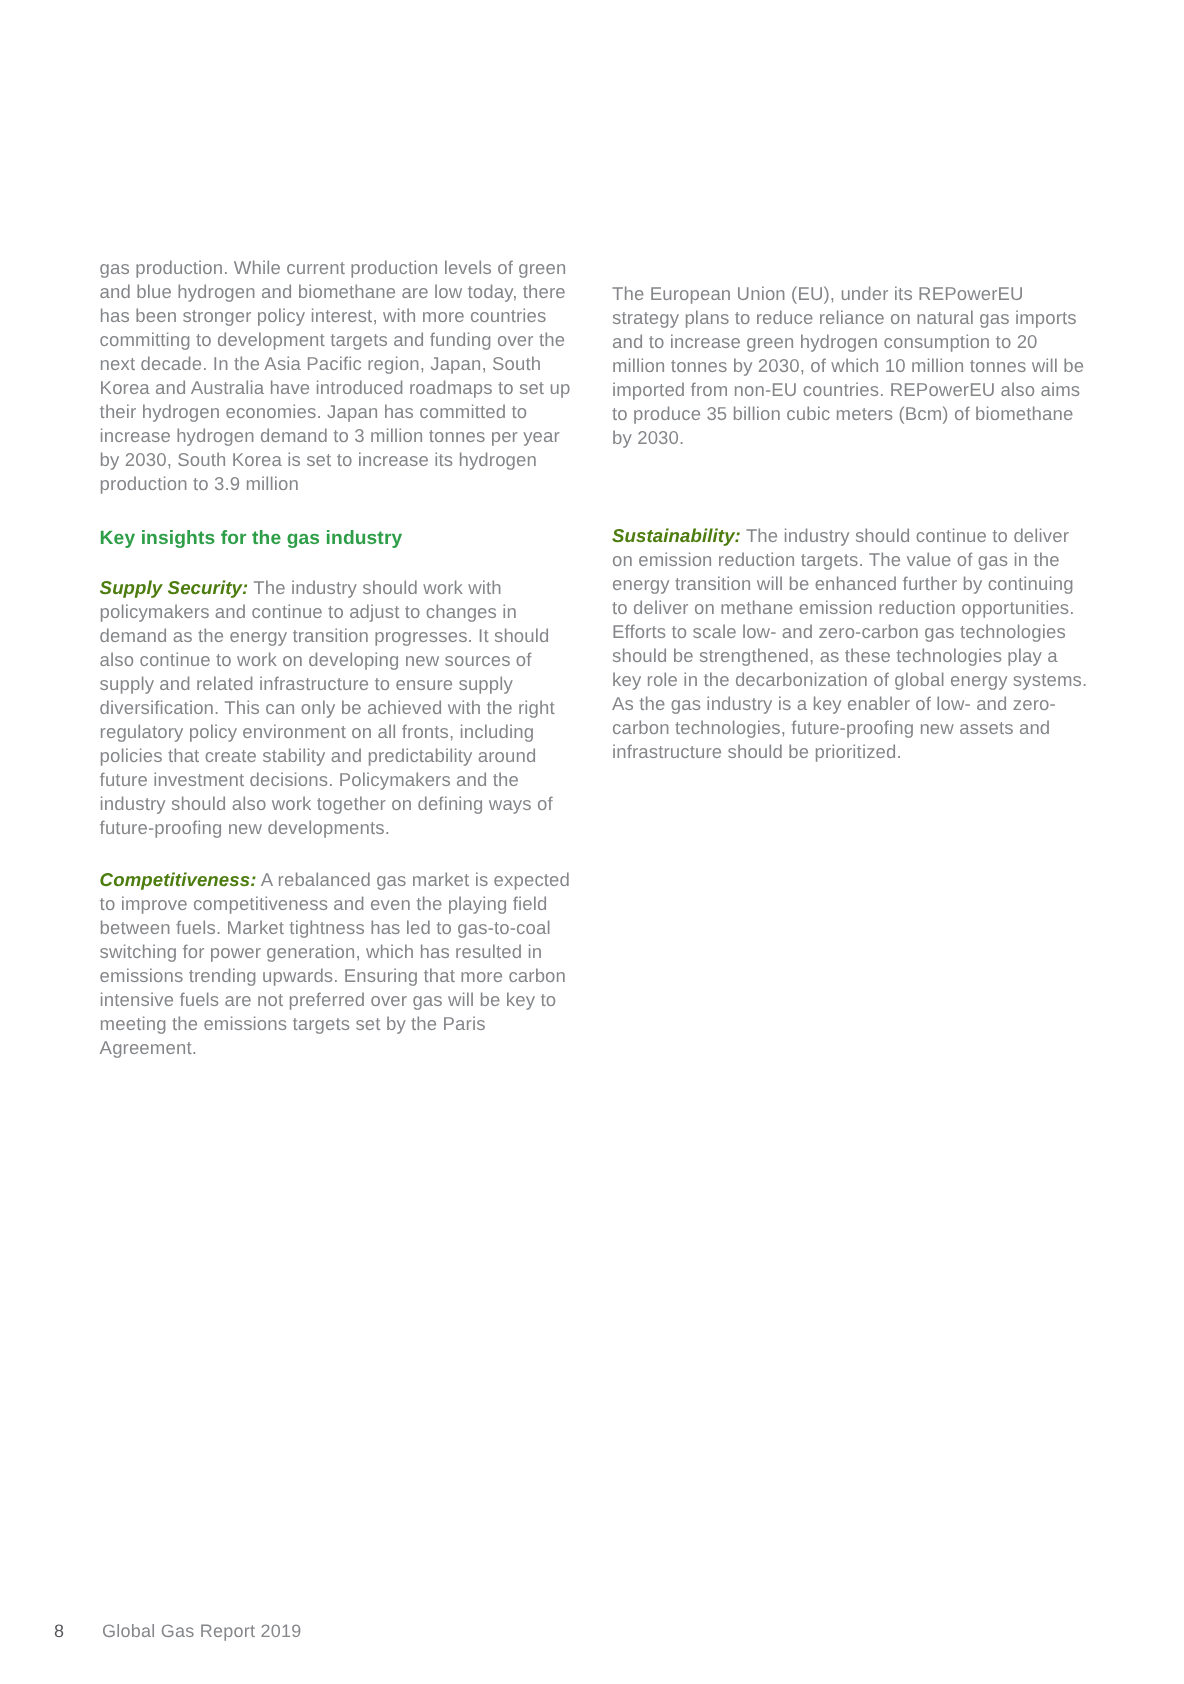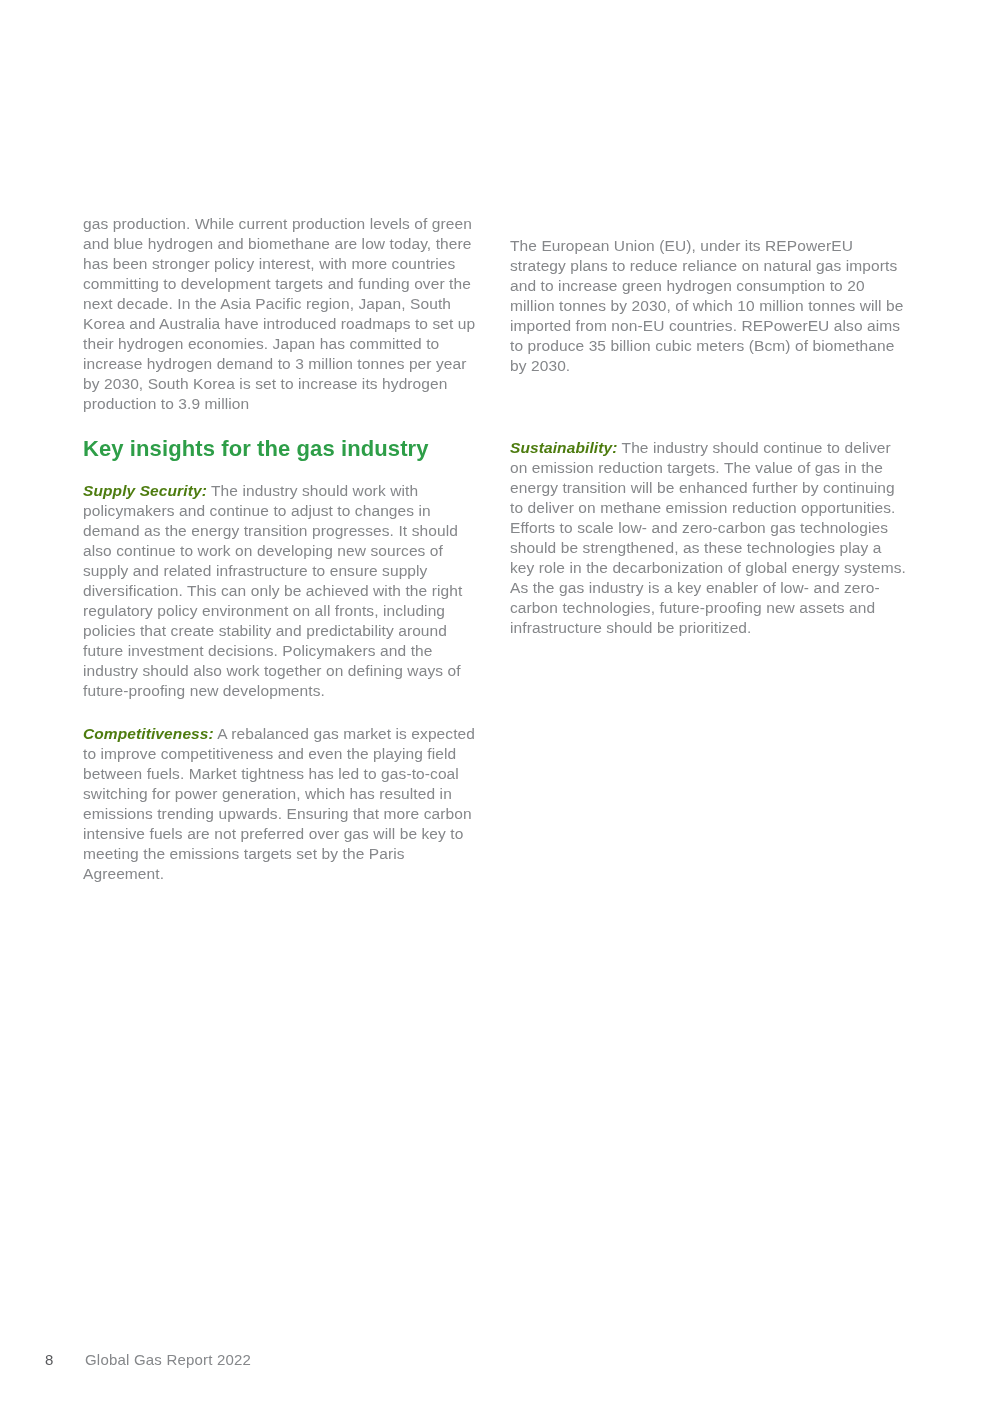--- a/index.html
+++ b/index.html
@@ -31,21 +31,21 @@
     letter-spacing: 0.1px;
   }
   .col p {
     margin: 0;
   }
   .para-gap {
     margin-top: 22px !important;
   }
   .section-heading {
     margin: 25px 0 0 0;
-    font-size: 22px;
+    font-size: 16px;
     font-weight: bold;
     color: #2e9e48;
     line-height: 20px;
   }
   .insight-first {
     margin-top: 22px !important;
   }
   .insight-next {
     margin-top: 23px !important;
   }
@@ -102,16 +102,16 @@
 
       <p class="sustainability-offset">
         <span class="lead">Sustainability:</span><span> The industry should continue to deliver on emission reduction targets. The value of gas in the energy transition will be enhanced further by continuing to deliver on methane emission reduction opportunities. Efforts to scale low- and zero-carbon gas technologies should be strengthened, as these technologies play a key role in the decarbonization of global energy systems. As the gas industry is a key enabler of low- and zero-carbon technologies, future-proofing new assets and infrastructure should be prioritized.</span>
       </p>
     </div>
 
   </div>
 
   <div class="footer">
     <span class="page-number">8</span>
-    <span class="report-title">Global Gas Report 2022</span>
+    <span class="report-title">Global Gas Report 2019</span>
   </div>
 
 </div>
 
 </body></html>

